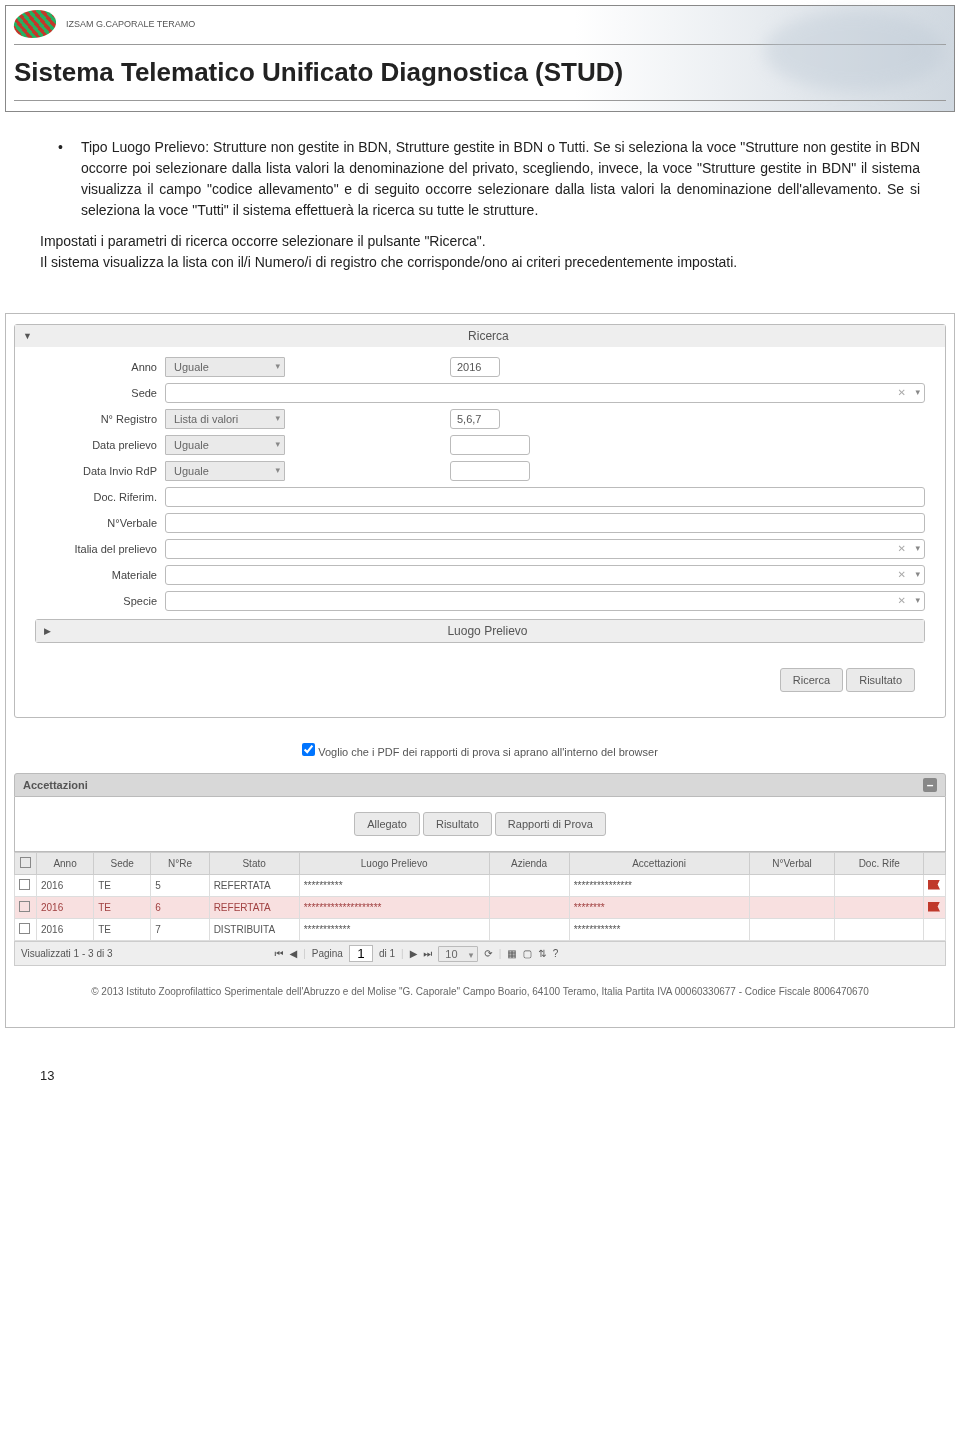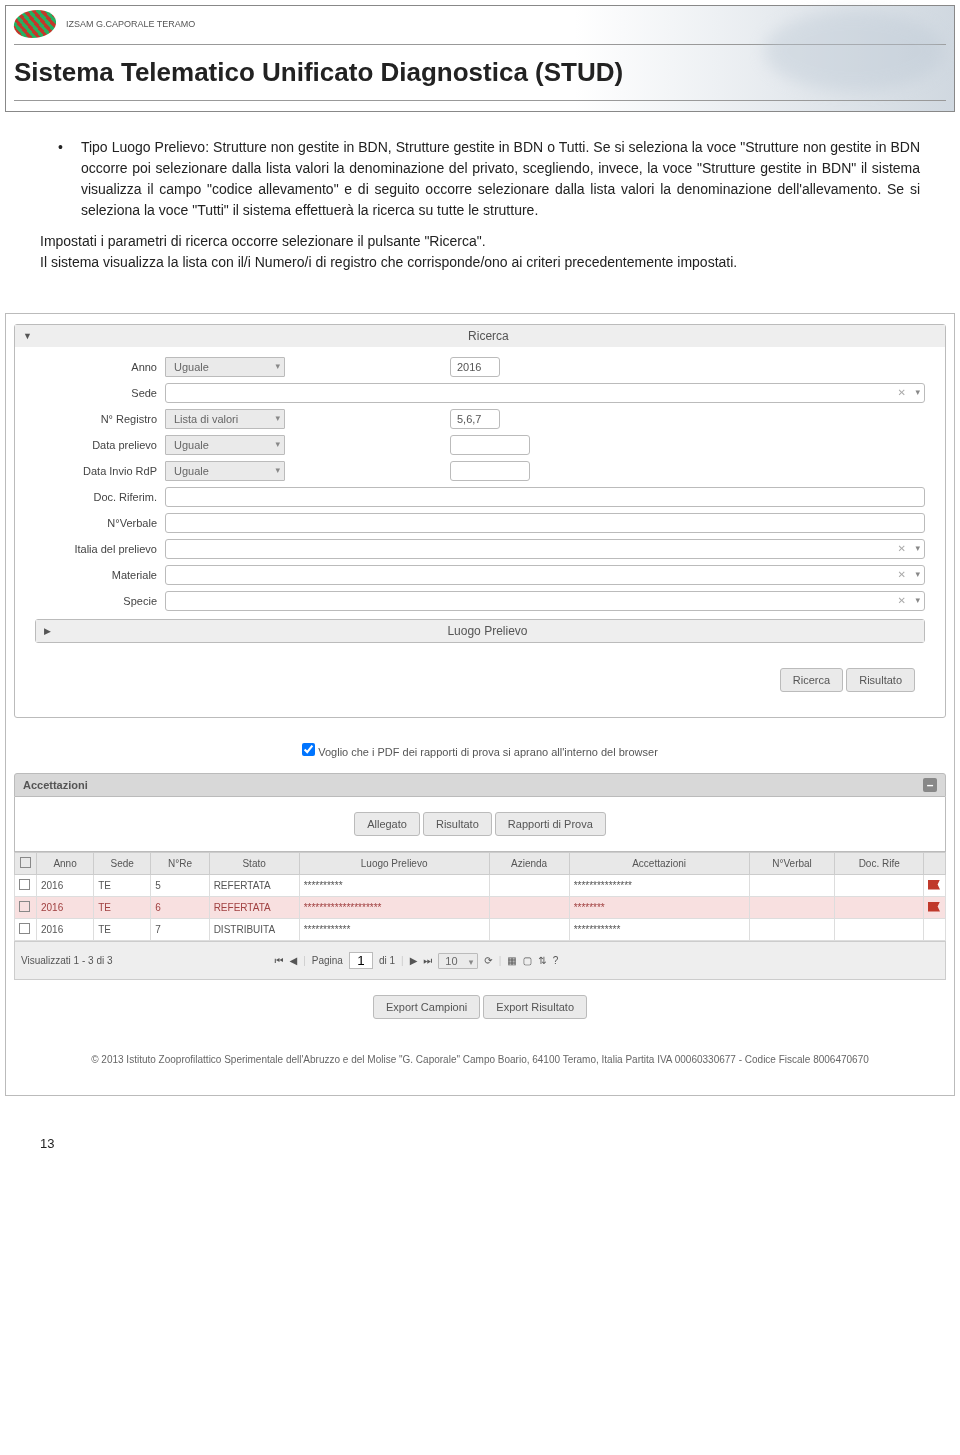--- a/index.html
+++ b/index.html
@@ -30,21 +30,21 @@
   .btn { background: #eaeaea; border: 1px solid #bbb; border-radius: 3px; padding: 5px 12px; color: #555; font-size: 11px; cursor: pointer; display: inline-block; }
   .button-row { text-align: right; padding: 15px 10px; }
   .center { text-align: center; padding: 15px 0; }
   .grid-head { background: #d8d8d8; border: 1px solid #bbb; border-radius: 3px 3px 0 0; padding: 4px 8px; display: flex; justify-content: space-between; align-items: center; font-weight: bold; }
   .grid-toolbar { text-align: center; padding: 15px; border: 1px solid #bbb; border-top: none; }
   .grid-table { width: 100%; border-collapse: collapse; font-size: 10px; }
   .grid-table th { background: #e8e8e8; border: 1px solid #ccc; padding: 4px; font-weight: normal; color: #555; }
   .grid-table td { border: 1px solid #ddd; padding: 4px; }
   .grid-table tr.selected td { background: #f8e0e0; color: #a04040; }
   .checkbox { width: 11px; height: 11px; border: 1px solid #888; display: inline-block; }
-  .pager { background: #eee; border: 1px solid #ccc; padding: 10px 6px; display: flex; align-items: center; gap: 6px; font-size: 10px; }
+  .pager { background: #eee; border: 1px solid #ccc; padding: 3px 6px; display: flex; align-items: center; gap: 6px; font-size: 10px; }
   .pager .sp { color: #ccc; }
   .pager input { width: 24px; text-align: center; border: 1px solid #bbb; }
   .export-row { text-align: center; padding: 15px 0; }
   .footer-text { text-align: center; font-size: 10px; color: #666; padding: 20px 10px; border-top: 0px; }
   .page-num { text-align: left; padding: 20px 40px; font-family: 'Century Gothic', sans-serif; }
   .collapse-icon { width: 14px; height: 14px; background: #888; color: #fff; border-radius: 2px; font-size: 12px; display: flex; align-items: center; justify-content: center; }
   .flag-icon { width: 12px; height: 10px; background: #c0392b; display: inline-block; clip-path: polygon(0 0, 100% 0, 80% 50%, 100% 100%, 0 100%); }
 </style>
 </head>
 <body>
@@ -249,21 +249,17 @@
       <span>⟳</span>
       <span class="sp">|</span>
       <span>▦</span>
       <span>▢</span>
       <span>⇅</span>
       <span>?</span>
       <span style="flex:1"></span>
     </div>
   </div>
 
-  <div class="export-row">
-    <span class="btn">Export Campioni</span>
-    <span class="btn">Export Risultato</span>
-  </div>
 
   <div class="footer-text">© 2013 Istituto Zooprofilattico Sperimentale dell'Abruzzo e del Molise "G. Caporale" Campo Boario, 64100 Teramo, Italia Partita IVA 00060330677 - Codice Fiscale 8006470670</div>
 </div>
 
 <div class="page-num">13</div>
 
 </body></html>

